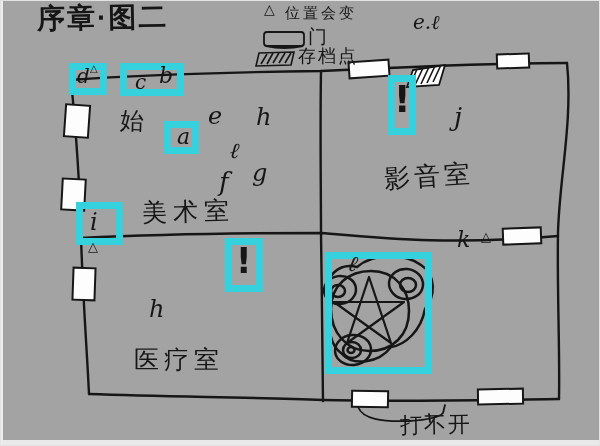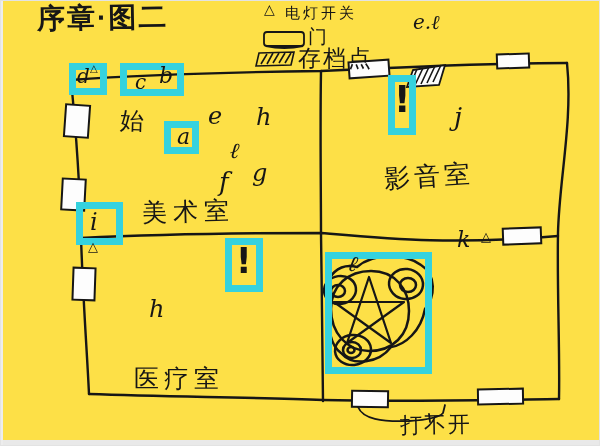--- a/index.html
+++ b/index.html
@@ -1,18 +1,18 @@
 <!DOCTYPE html>
 <html><head>
 <meta charset="utf-8">
 <style>
   html,body{margin:0;padding:0;background:#ffffff;}
   .canvas{
     position:relative; width:600px; height:446px; overflow:hidden;
-    background:#fde047; border:1px solid #e3e3e3; box-sizing:border-box;
+    background:#a3a3a3; border:1px solid #e3e3e3; box-sizing:border-box;
     font-family:"Liberation Sans", sans-serif;
   }
   .edge-bottom{position:absolute;left:0;bottom:0;width:100%;height:5px;background:#e9e9e9;}
   .edge-left{position:absolute;left:0;top:0;width:2px;height:100%;background:#ededed;}
   svg.draw{position:absolute;left:0;top:0;}
   .txt{position:absolute;color:var(--ink,#161616);white-space:nowrap;line-height:1;}
   .cn{font-family:"Liberation Sans", sans-serif;}
   .letter{font-family:"DejaVu Serif", serif;font-style:italic;font-weight:500;}
   .bang{font-family:"DejaVu Sans", sans-serif;font-weight:800;transform:scaleY(1.05);}
   .tri{font-family:"DejaVu Sans", sans-serif;font-weight:400;}
@@ -91,28 +91,28 @@
   <div class="hl" style="left:119px;top:62px;width:64px;height:33px;"></div>
   <div class="hl" style="left:163px;top:120px;width:35px;height:33px;"></div>
   <div class="hl" style="left:75px;top:201px;width:47px;height:43px;"></div>
   <div class="hl" style="left:224px;top:237px;width:38px;height:54px;"></div>
   <div class="hl" style="left:387px;top:74px;width:28px;height:60px;"></div>
   <div class="hl" style="left:324px;top:251px;width:107px;height:122px;"></div>
 
   <div class="txt cn" style="left:36px;top:3px;font-size:28px;letter-spacing:2px;transform:rotate(-1deg);font-weight:bold;">序章·图二</div>
 
   <div class="txt tri" style="left:263px;top:1px;font-size:14px;">△</div>
-  <div class="txt cn" style="left:284px;top:4px;font-size:15px;letter-spacing:3px;">电灯开关</div>
+  <div class="txt cn" style="left:284px;top:4px;font-size:15px;letter-spacing:3px;">位置会变</div>
   <div class="txt letter" style="left:412px;top:11px;font-size:20px;">e.ℓ</div>
   <div class="txt cn" style="left:307px;top:26px;font-size:19px;">门</div>
-  <div class="txt cn" style="left:297px;top:46px;font-size:23px;letter-spacing:2px;">存档点</div>
+  <div class="txt cn" style="left:297px;top:46px;font-size:18px;letter-spacing:2px;">存档点</div>
 
   <div class="txt cn" style="left:141px;top:198px;font-size:25px;letter-spacing:6px;transform:rotate(-1.5deg);">美术室</div>
   <div class="txt cn" style="left:383px;top:162px;font-size:26px;letter-spacing:4px;transform:rotate(-4deg);">影音室</div>
-  <div class="txt cn" style="left:133px;top:365px;font-size:25px;letter-spacing:5px;">医疗室</div>
+  <div class="txt cn" style="left:133px;top:346px;font-size:25px;letter-spacing:5px;">医疗室</div>
   <div class="txt cn" style="left:399px;top:413px;font-size:22px;letter-spacing:2px;transform:rotate(-1deg);">打不开</div>
 
   <div class="txt cn" style="left:119px;top:108px;font-size:24px;transform:rotate(2deg);">始</div>
   <div class="txt letter" style="left:76px;top:65px;font-size:20px;">d</div>
   <div class="txt tri" style="left:89px;top:63px;font-size:10px;">△</div>
   <div class="txt letter" style="left:134px;top:71px;font-size:20px;">c</div>
   <div class="txt letter" style="left:158px;top:64px;font-size:22px;">b</div>
   <div class="txt letter" style="left:176px;top:125px;font-size:22px;">a</div>
   <div class="txt letter" style="left:207px;top:103px;font-size:24px;">e</div>
   <div class="txt letter" style="left:255px;top:104px;font-size:24px;">h</div>

